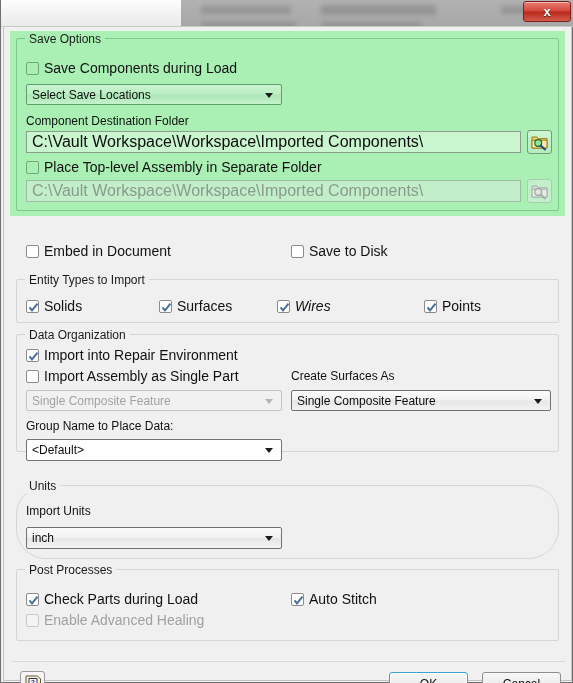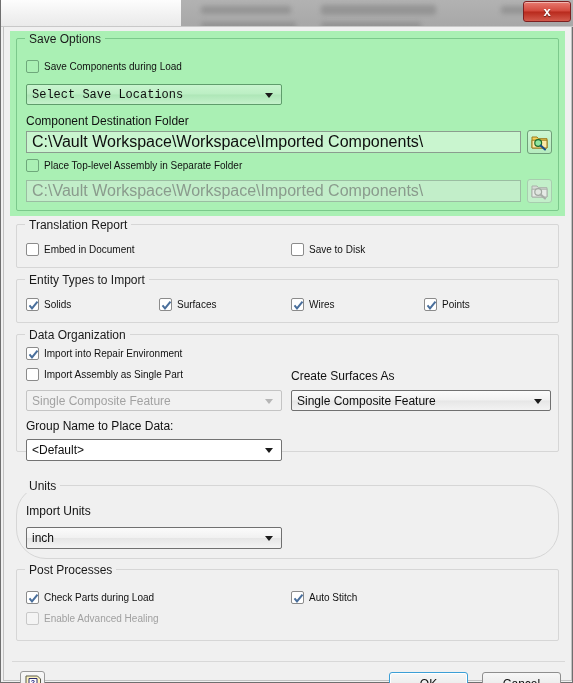--- a/index.html
+++ b/index.html
@@ -150,21 +150,21 @@
     width: 13px; height: 13px;
     box-sizing: border-box;
     border: 1px solid #8b8b8b;
     border-radius: 2px;
     background: #fff;
     position: relative;
     flex: none;
   }
   .cb.green .box { background: transparent; border-color: #6ea87b; }
   .cb .box svg { position: absolute; left: 1px; top: 1px; }
-  .cb .cbl { font-size: 10px; color: #111; }
+  .cb .cbl { font-size: 14px; color: #111; }
   .cb.disabled { cursor: default; }
   .cb.disabled .box { background: #f4f4f4; border-color: #c8c8c8; }
   .cb.disabled .cbl { color: #a0a0a0; }
 
   
   .tinput {
     position: absolute;
     box-sizing: border-box;
     border: 1px solid #8b9d8f;
     background: #c9f5cf;
@@ -200,21 +200,20 @@
     right: 8px; top: 50%;
     margin-top: -2px;
     width: 0; height: 0;
     border-left: 4px solid transparent;
     border-right: 4px solid transparent;
     border-top: 5px solid #1b1b1b;
   }
   .combo.green {
     border-color: #5f9d6c;
     background: linear-gradient(180deg, #c9f5cf 0%, #bbeec3 48%, #aee6b7 52%, #c4f2cb 100%);
-    font-family: Liberation Mono, monospace;
   }
   .combo.flat {
     background: #fff;
     border-color: #737373;
   }
   .combo.disabled {
     background: #f1f1f1;
     border-color: #c4c4c4;
     color: #a2a2a2;
     cursor: default;
@@ -342,23 +341,20 @@
 
     <div class="browse disabled" style="left:523px; top:152px;">
       <svg width="17" height="17" viewBox="0 0 17 17">
         <path d="M1 3 h5 l1.4 1.7 H16 V14 H1 Z" fill="#d8dcd8" stroke="#a9b0a9" stroke-width="1"></path>
         <path d="M1 6.2 H16 V14 H1 Z" fill="#e6eae6" stroke="#a9b0a9" stroke-width="1"></path>
         <circle cx="7.2" cy="9" r="3.4" fill="#dfe5df" stroke="#a0a8a0" stroke-width="1.2"></circle>
         <line x1="9.7" y1="11.5" x2="14" y2="15.5" stroke="#a8aea8" stroke-width="2.1" stroke-linecap="round"></line>
       </svg>
     </div>
 
-    <div class="group" style="left:12px; top:197px; width:543px; height:44px;">
-      <div class="legend">Translation Report</div>
-    </div>
 
     <div class="cb" style="left:22px; top:216px;">
       <span class="box"></span>
       <span class="cbl">Embed in Document</span>
     </div>
 
     <div class="cb" style="left:287px; top:216px;">
       <span class="box"></span>
       <span class="cbl">Save to Disk</span>
     </div>
@@ -378,21 +374,21 @@
 
     <div class="cb" style="left:155px; top:271px;">
       <span class="box">
         <svg width="11" height="11" viewBox="0 0 11 11">
             <path d="M1.5 5.4 L4 8.4 L9.5 1.6" fill="none" stroke="#4a6f9c" stroke-width="2"></path>
           </svg>
       </span>
       <span class="cbl">Surfaces</span>
     </div>
 
-    <div class="cb" style="left:287px; top:271px;">
+    <div class="cb" style="left:273px; top:271px;font-style:italic;">
       <span class="box">
         <svg width="11" height="11" viewBox="0 0 11 11">
             <path d="M1.5 5.4 L4 8.4 L9.5 1.6" fill="none" stroke="#4a6f9c" stroke-width="2"></path>
           </svg>
       </span>
       <span class="cbl">Wires</span>
     </div>
 
     <div class="cb" style="left:420px; top:271px;">
       <span class="box">

